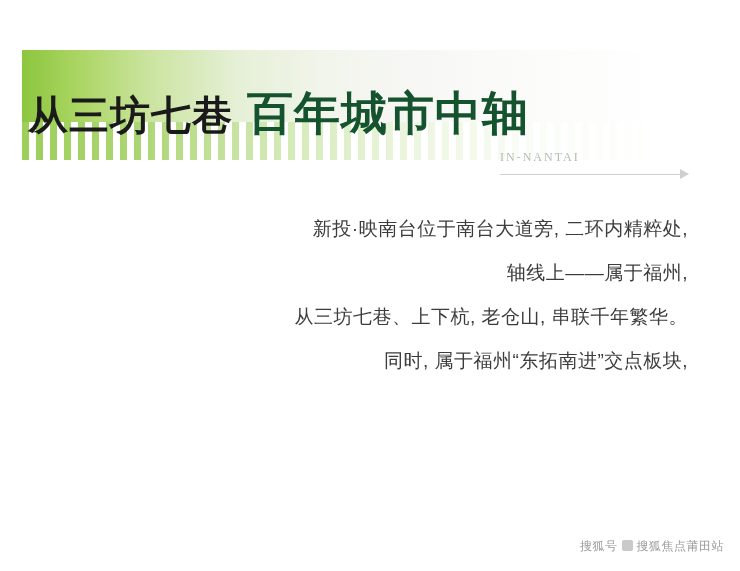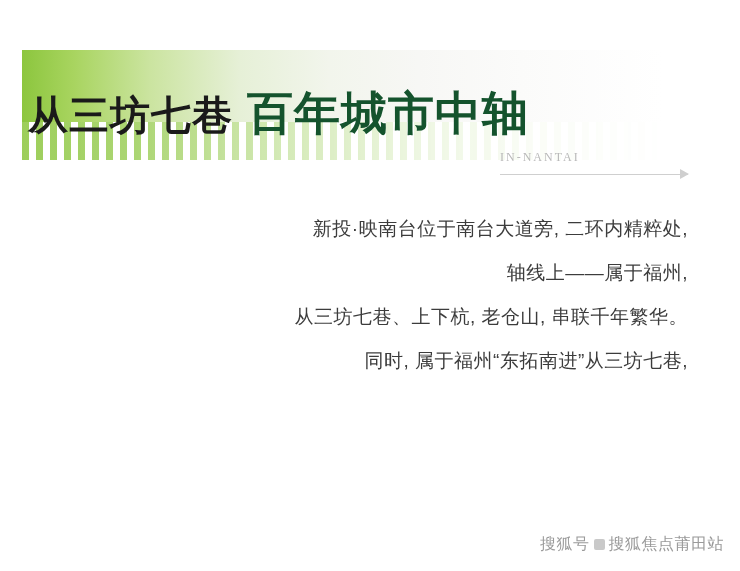--- a/index.html
+++ b/index.html
@@ -123,21 +123,21 @@
     letter-spacing: 0.5px;
     font-family: "Liberation Sans", sans-serif;
     text-align: right;
   }
 
   
   .watermark {
     position: absolute;
     right: 16px;
     bottom: 16px;
-    font-size: 16px;
+    font-size: 12px;
     color: #9a9a9a;
     letter-spacing: 0.5px;
   }
   .watermark .wm-sep {
     display: inline-block;
     width: 11px;
     height: 11px;
     border-radius: 2px;
     background: #c9c9c9;
     vertical-align: -1px;
@@ -160,20 +160,20 @@
   <div class="en-row">
     <div class="en-label">IN-NANTAI</div>
     <div class="en-rule"></div>
     <div class="en-arrow"></div>
   </div>
 
   <div class="body-copy">
     <p>新投·映南台位于南台大道旁, 二环内精粹处,</p>
     <p>轴线上——属于福州,</p>
     <p>从三坊七巷、上下杭, 老仓山, 串联千年繁华。</p>
-    <p>同时, 属于福州“东拓南进”从三坊七巷,</p>
+    <p>同时, 属于福州“东拓南进”交点板块,</p>
   </div>
 
   <div class="watermark">
     <span>搜狐号</span><span class="wm-sep"></span><span>搜狐焦点莆田站</span>
   </div>
 
 </div>
 
 </body></html>

